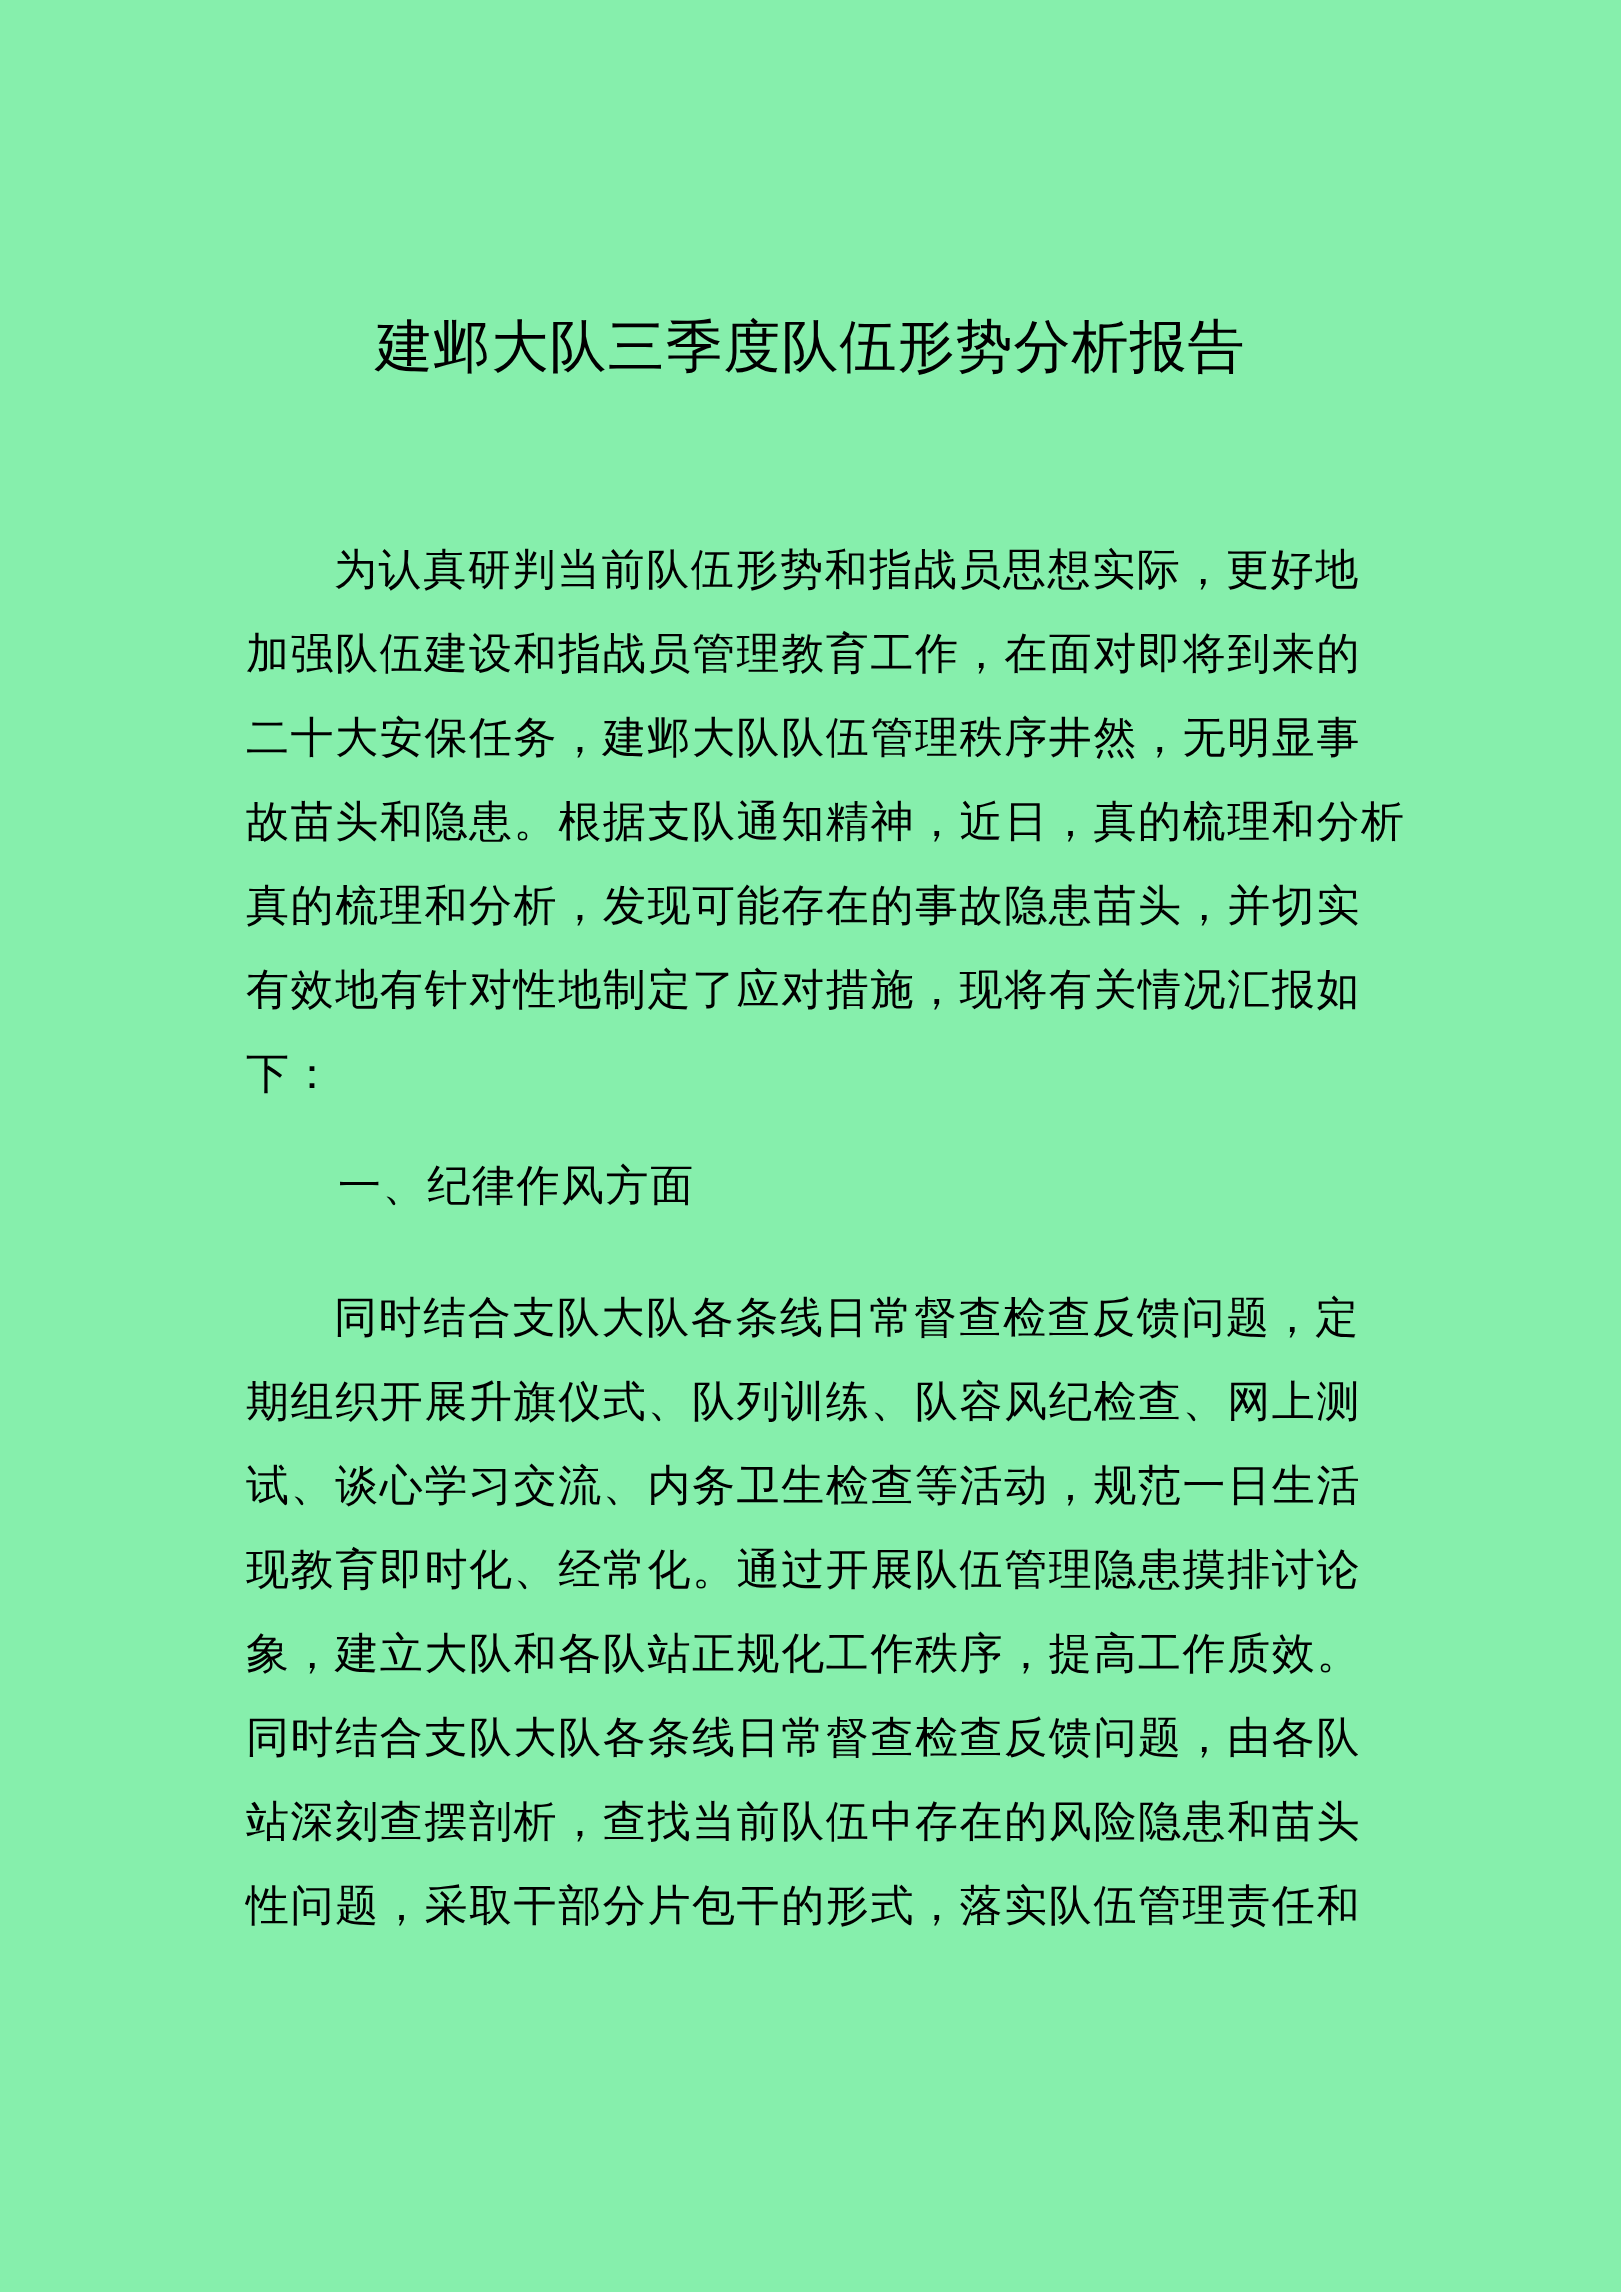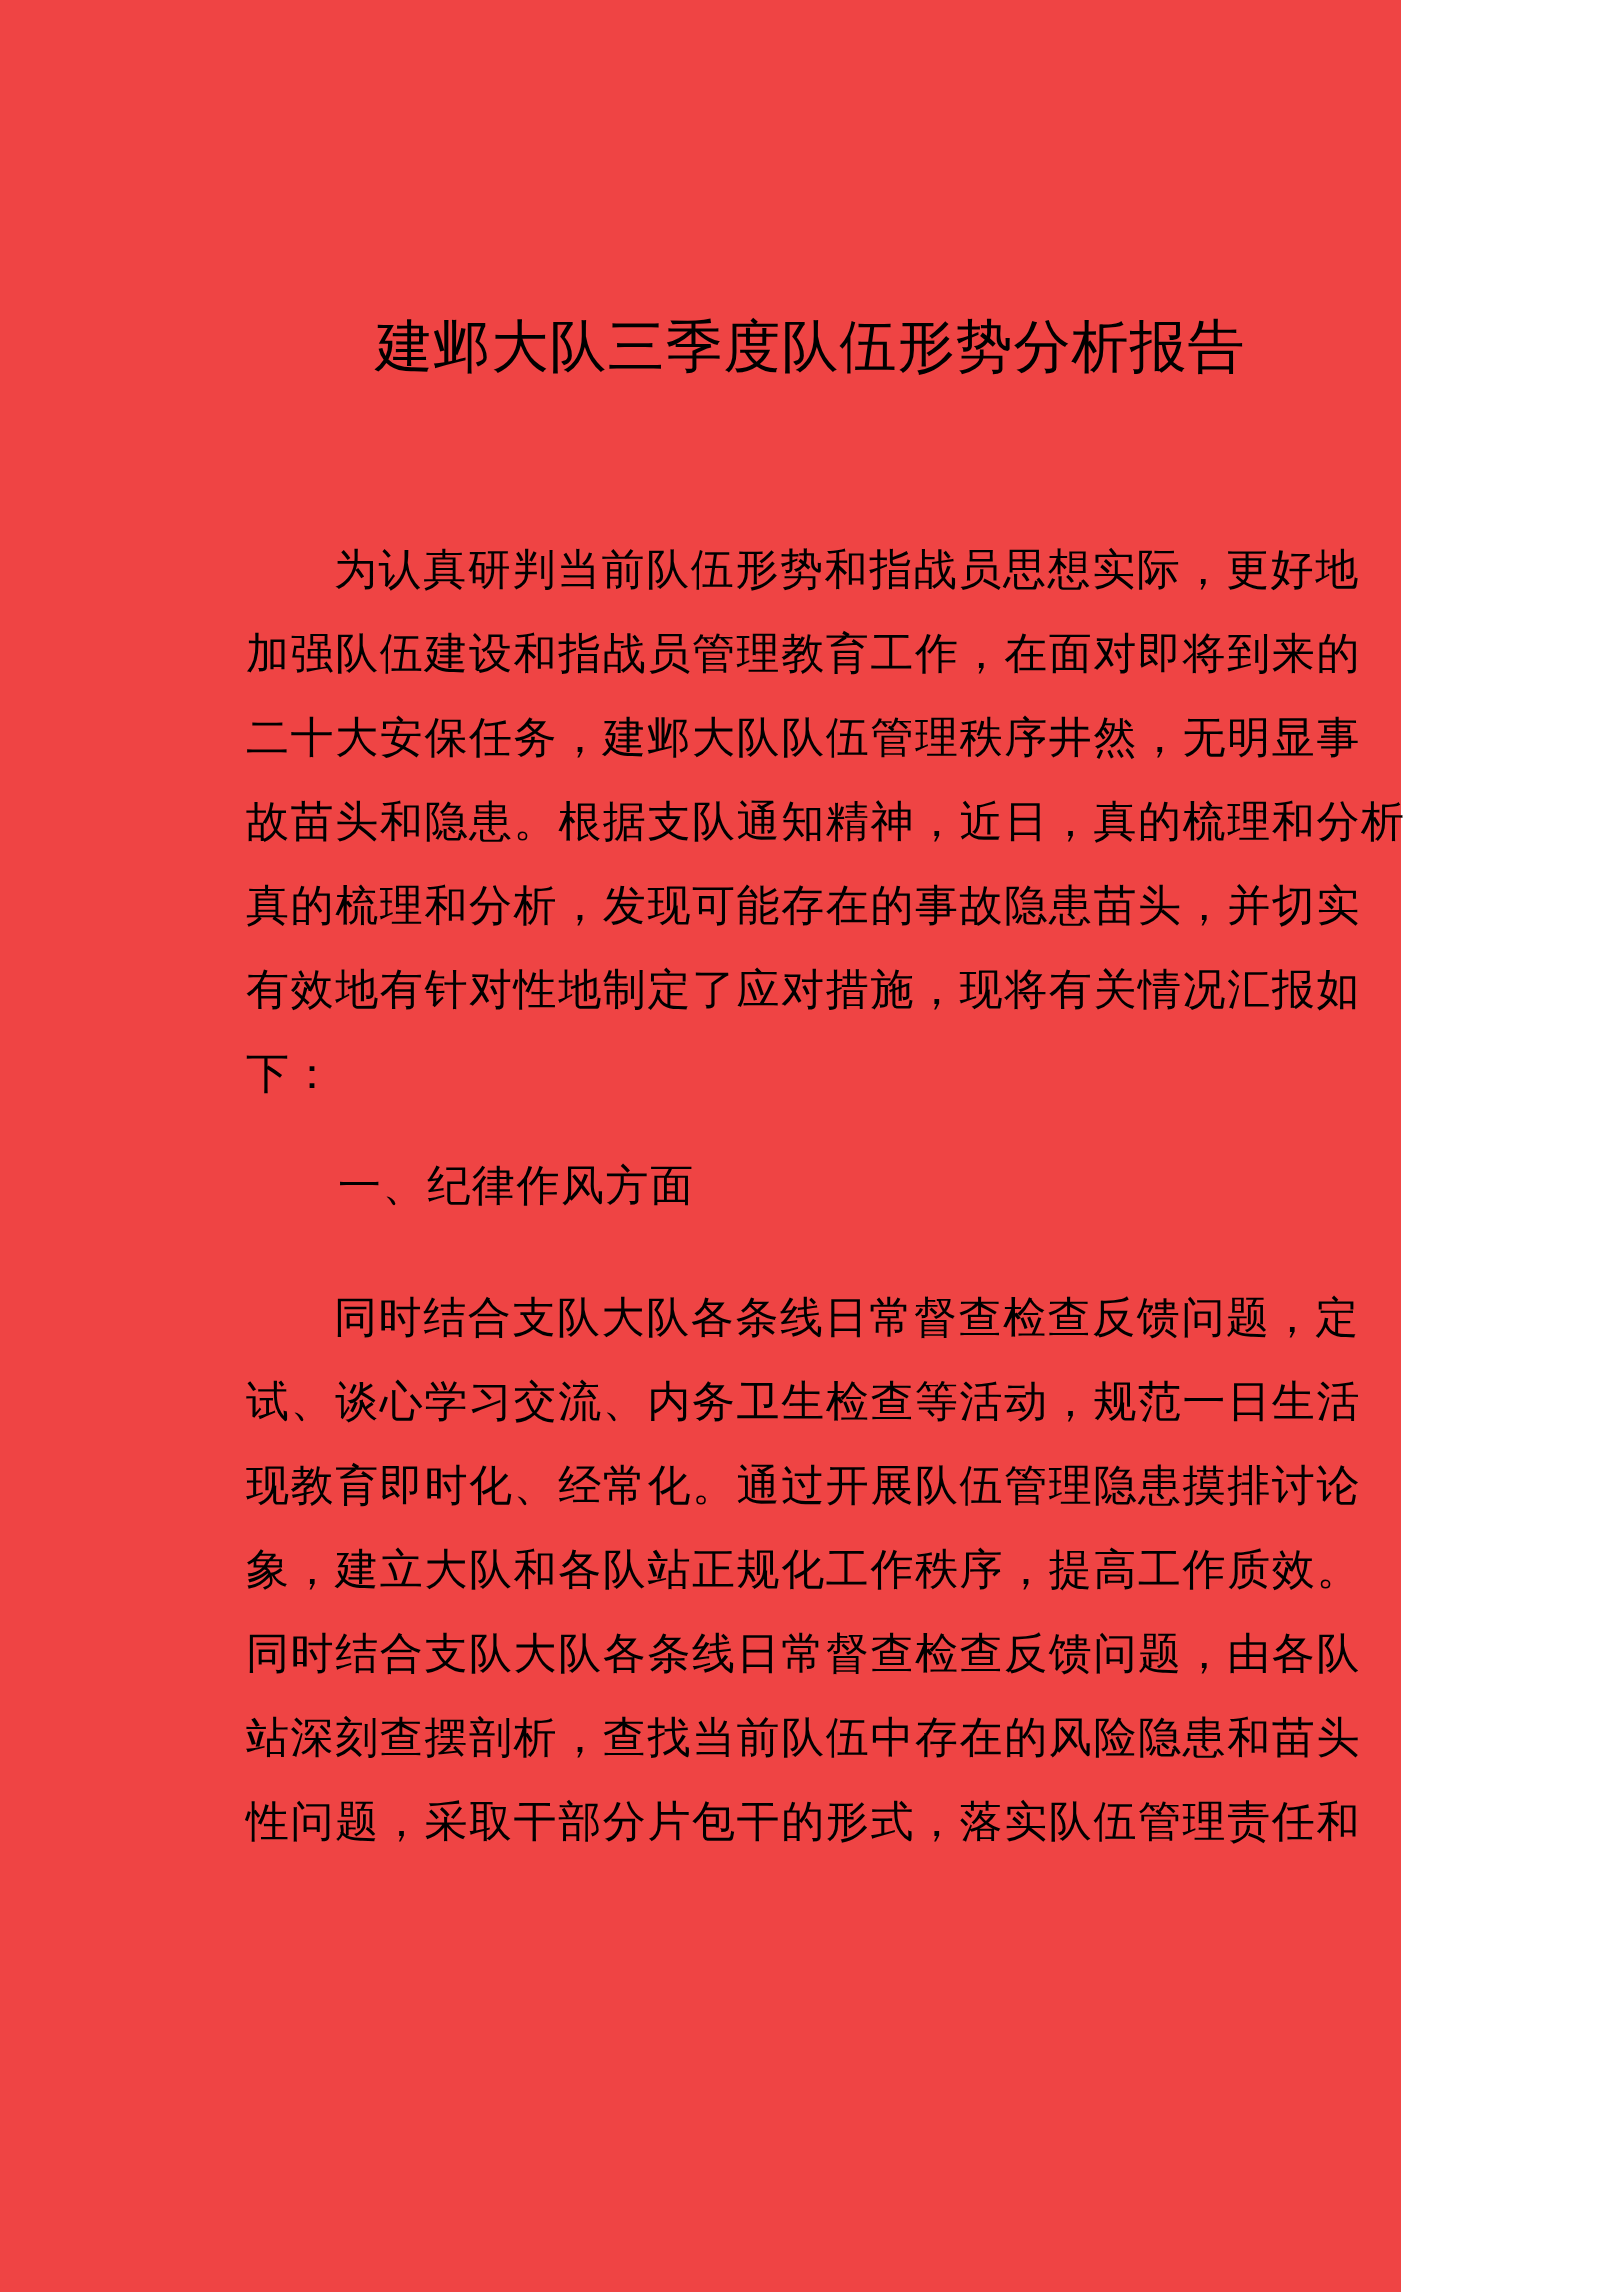--- a/index.html
+++ b/index.html
@@ -12,23 +12,23 @@
       height: 2293px;
       position: relative;
       overflow: hidden;
       color: #000000;
       font-family: "DejaVu Sans", "Liberation Sans", sans-serif;
     }
     .page {
       position: absolute;
       left: 0;
       top: 0;
-      width: 1401px;
+      width: 1621px;
       height: 2293px;
-      background: #ef4444;
+      background: #86efac;
     }
     .title {
       position: absolute;
       left: 0;
       top: 312px;
       width: 1621px;
       text-align: center;
       font-size: 57px;
       line-height: 69px;
       letter-spacing: 1px;
@@ -72,20 +72,21 @@
       <span class="line">二十大安保任务，建邺大队队伍管理秩序井然，无明显事</span>
       <span class="line">故苗头和隐患。根据支队通知精神，近日，真的梳理和分析</span>
       <span class="line">真的梳理和分析，发现可能存在的事故隐患苗头，并切实</span>
       <span class="line">有效地有针对性地制定了应对措施，现将有关情况汇报如</span>
       <span class="line">下：</span>
     </div>
 
     <div>
       <span class="line heading-indent">一、纪律作风方面</span>
       <span class="line indent">同时结合支队大队各条线日常督查检查反馈问题，定</span>
+      <span class="line">期组织开展升旗仪式、队列训练、队容风纪检查、网上测</span>
       <span class="line">试、谈心学习交流、内务卫生检查等活动，规范一日生活</span>
       <span class="line">现教育即时化、经常化。通过开展队伍管理隐患摸排讨论</span>
       <span class="line">象，建立大队和各队站正规化工作秩序，提高工作质效。</span>
       <span class="line">同时结合支队大队各条线日常督查检查反馈问题，由各队</span>
       <span class="line">站深刻查摆剖析，查找当前队伍中存在的风险隐患和苗头</span>
       <span class="line">性问题，采取干部分片包干的形式，落实队伍管理责任和</span>
     </div>
 
   </div>
 </div>

